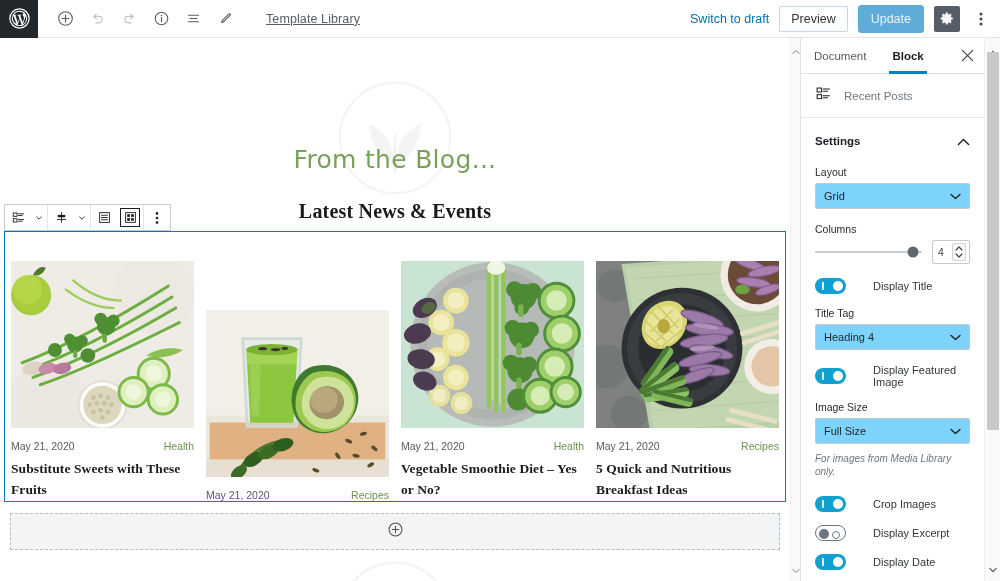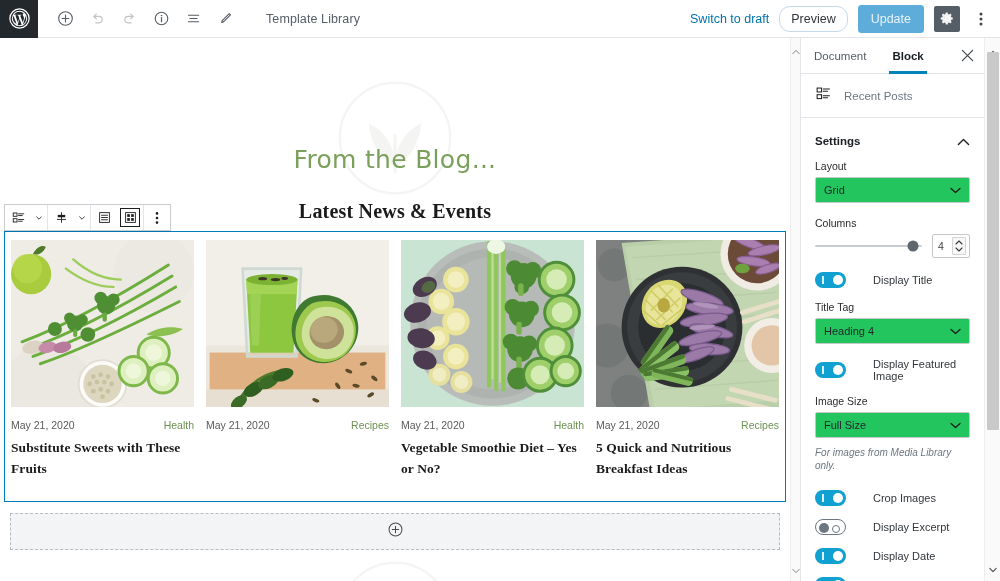--- a/index.html
+++ b/index.html
@@ -23,29 +23,29 @@
     display: flex; align-items: center; justify-content: center; cursor: pointer;
   }
   .hdr-tools { display: flex; align-items: center; padding-left: 12px; gap: 2px; }
   .hdr-btn {
     width: 30px; height: 30px; display: flex; align-items: center; justify-content: center;
     border-radius: 2px; cursor: pointer; background: none; border: none;
   }
   .hdr-btn svg { display: block; }
   .hdr-btn.disabled svg { opacity: .36; }
   .doc-title {
-    margin-left: 24px; font-size: 12.5px; color: #555d66; letter-spacing: .1px; white-space: nowrap;
+    margin-left: 24px; font-size: 12.5px; color: #555d66; letter-spacing: .1px; white-space: nowrap; text-decoration: underline;
   }
   .hdr-right {
     margin-left: auto; display: flex; align-items: center; gap: 10px; padding-right: 8px;
   }
   .switch-draft { font-size: 12.5px; color: #0073aa; cursor: pointer; white-space: nowrap; }
   .btn-preview {
     font-size: 12.5px; color: #32373c; background: #fff; border: 1px solid #c5d9ed;
-    padding: 4px 11px; border-radius: 11px; cursor: pointer; line-height: 16px;
+    padding: 4px 11px; border-radius: 1px; cursor: pointer; line-height: 16px;
   }
   .btn-update {
     font-size: 12.5px; color: #e6f1f8; background: #3a9bd1; border: 1px solid #3a9bd1;
     padding: 5px 12px; border-radius: 3px; cursor: pointer; line-height: 16px; opacity: .82;
   }
   .gear-btn {
     width: 26px; height: 26px; background: #555d66; border-radius: 2px;
     display: flex; align-items: center; justify-content: center; cursor: pointer;
   }
   .kebab-btn {
@@ -91,21 +91,21 @@
   }
   .tb-btn.narrow { width: 16px; }
   .tb-btn.sel { outline: 1.5px solid #1e1e1e; outline-offset: -4px; border-radius: 2px; }
   .tb-caret { width: 6px; height: 6px; }
 
   
   .block-selected {
     position: absolute; left: 4px; top: 193px; width: 782px; height: 271px;
     border: 1px solid #007cba; background: #fff;
   }
-  .post-grid { display: flex; height: 100%; padding: 8px 0 0 0; }
+  .post-grid { display: flex; height: 100%; padding: 8px 0 0 0; align-items: flex-end; }
   .post-card { width: 25%; padding: 0 6px; }
   .thumb {
     width: 100%; height: 167px; overflow: hidden; position: relative; background: #eee;
   }
   .thumb svg { display: block; width: 100%; height: 100%; }
   .meta-row {
     display: flex; justify-content: space-between; align-items: baseline;
     margin-top: 12px; font-size: 10.5px;
   }
   .post-date { color: #5a5a5a; }
@@ -160,24 +160,24 @@
   .sb-blockname { font-size: 11.5px; color: #6c7781; }
 
   .sb-scroll { flex: 1; overflow: hidden; padding: 0 0 0 0; }
   .panel-head {
     display: flex; align-items: center; justify-content: space-between;
     padding: 14px 14px 10px 14px; cursor: pointer;
   }
   .panel-title { font-size: 11.5px; font-weight: bold; color: #191e23; }
   .sb-body { padding: 0 14px; }
   .field { margin-bottom: 14px; }
-  .field-label { font-size: 10.5px; color: #2b2b2b; margin-bottom: 5px; display: block; }
+  .field-label { font-size: 10.5px; color: #2b2b2b; margin-bottom: 5px; display: block; margin-top: 6px; }
   .select-box {
     width: 100%; height: 26px; border: 1px solid #c4c8cb; border-radius: 2px;
-    background: #22c55e; display: flex; align-items: center; padding: 0 8px;
+    background: #7dd3fc; display: flex; align-items: center; padding: 0 8px;
     font-size: 11px; color: #23282d; cursor: pointer; position: relative;
   }
   .select-box .sel-caret { margin-left: auto; }
   .slider-row { display: flex; align-items: center; gap: 10px; }
   .slider-track {
     flex: 1; height: 2px; background: #c9cdd1; border-radius: 2px; position: relative; cursor: pointer;
   }
   .slider-thumb {
     position: absolute; top: 50%; left: 92%; transform: translate(-50%,-50%);
     width: 11px; height: 11px; border-radius: 50%; background: #5e666e;

